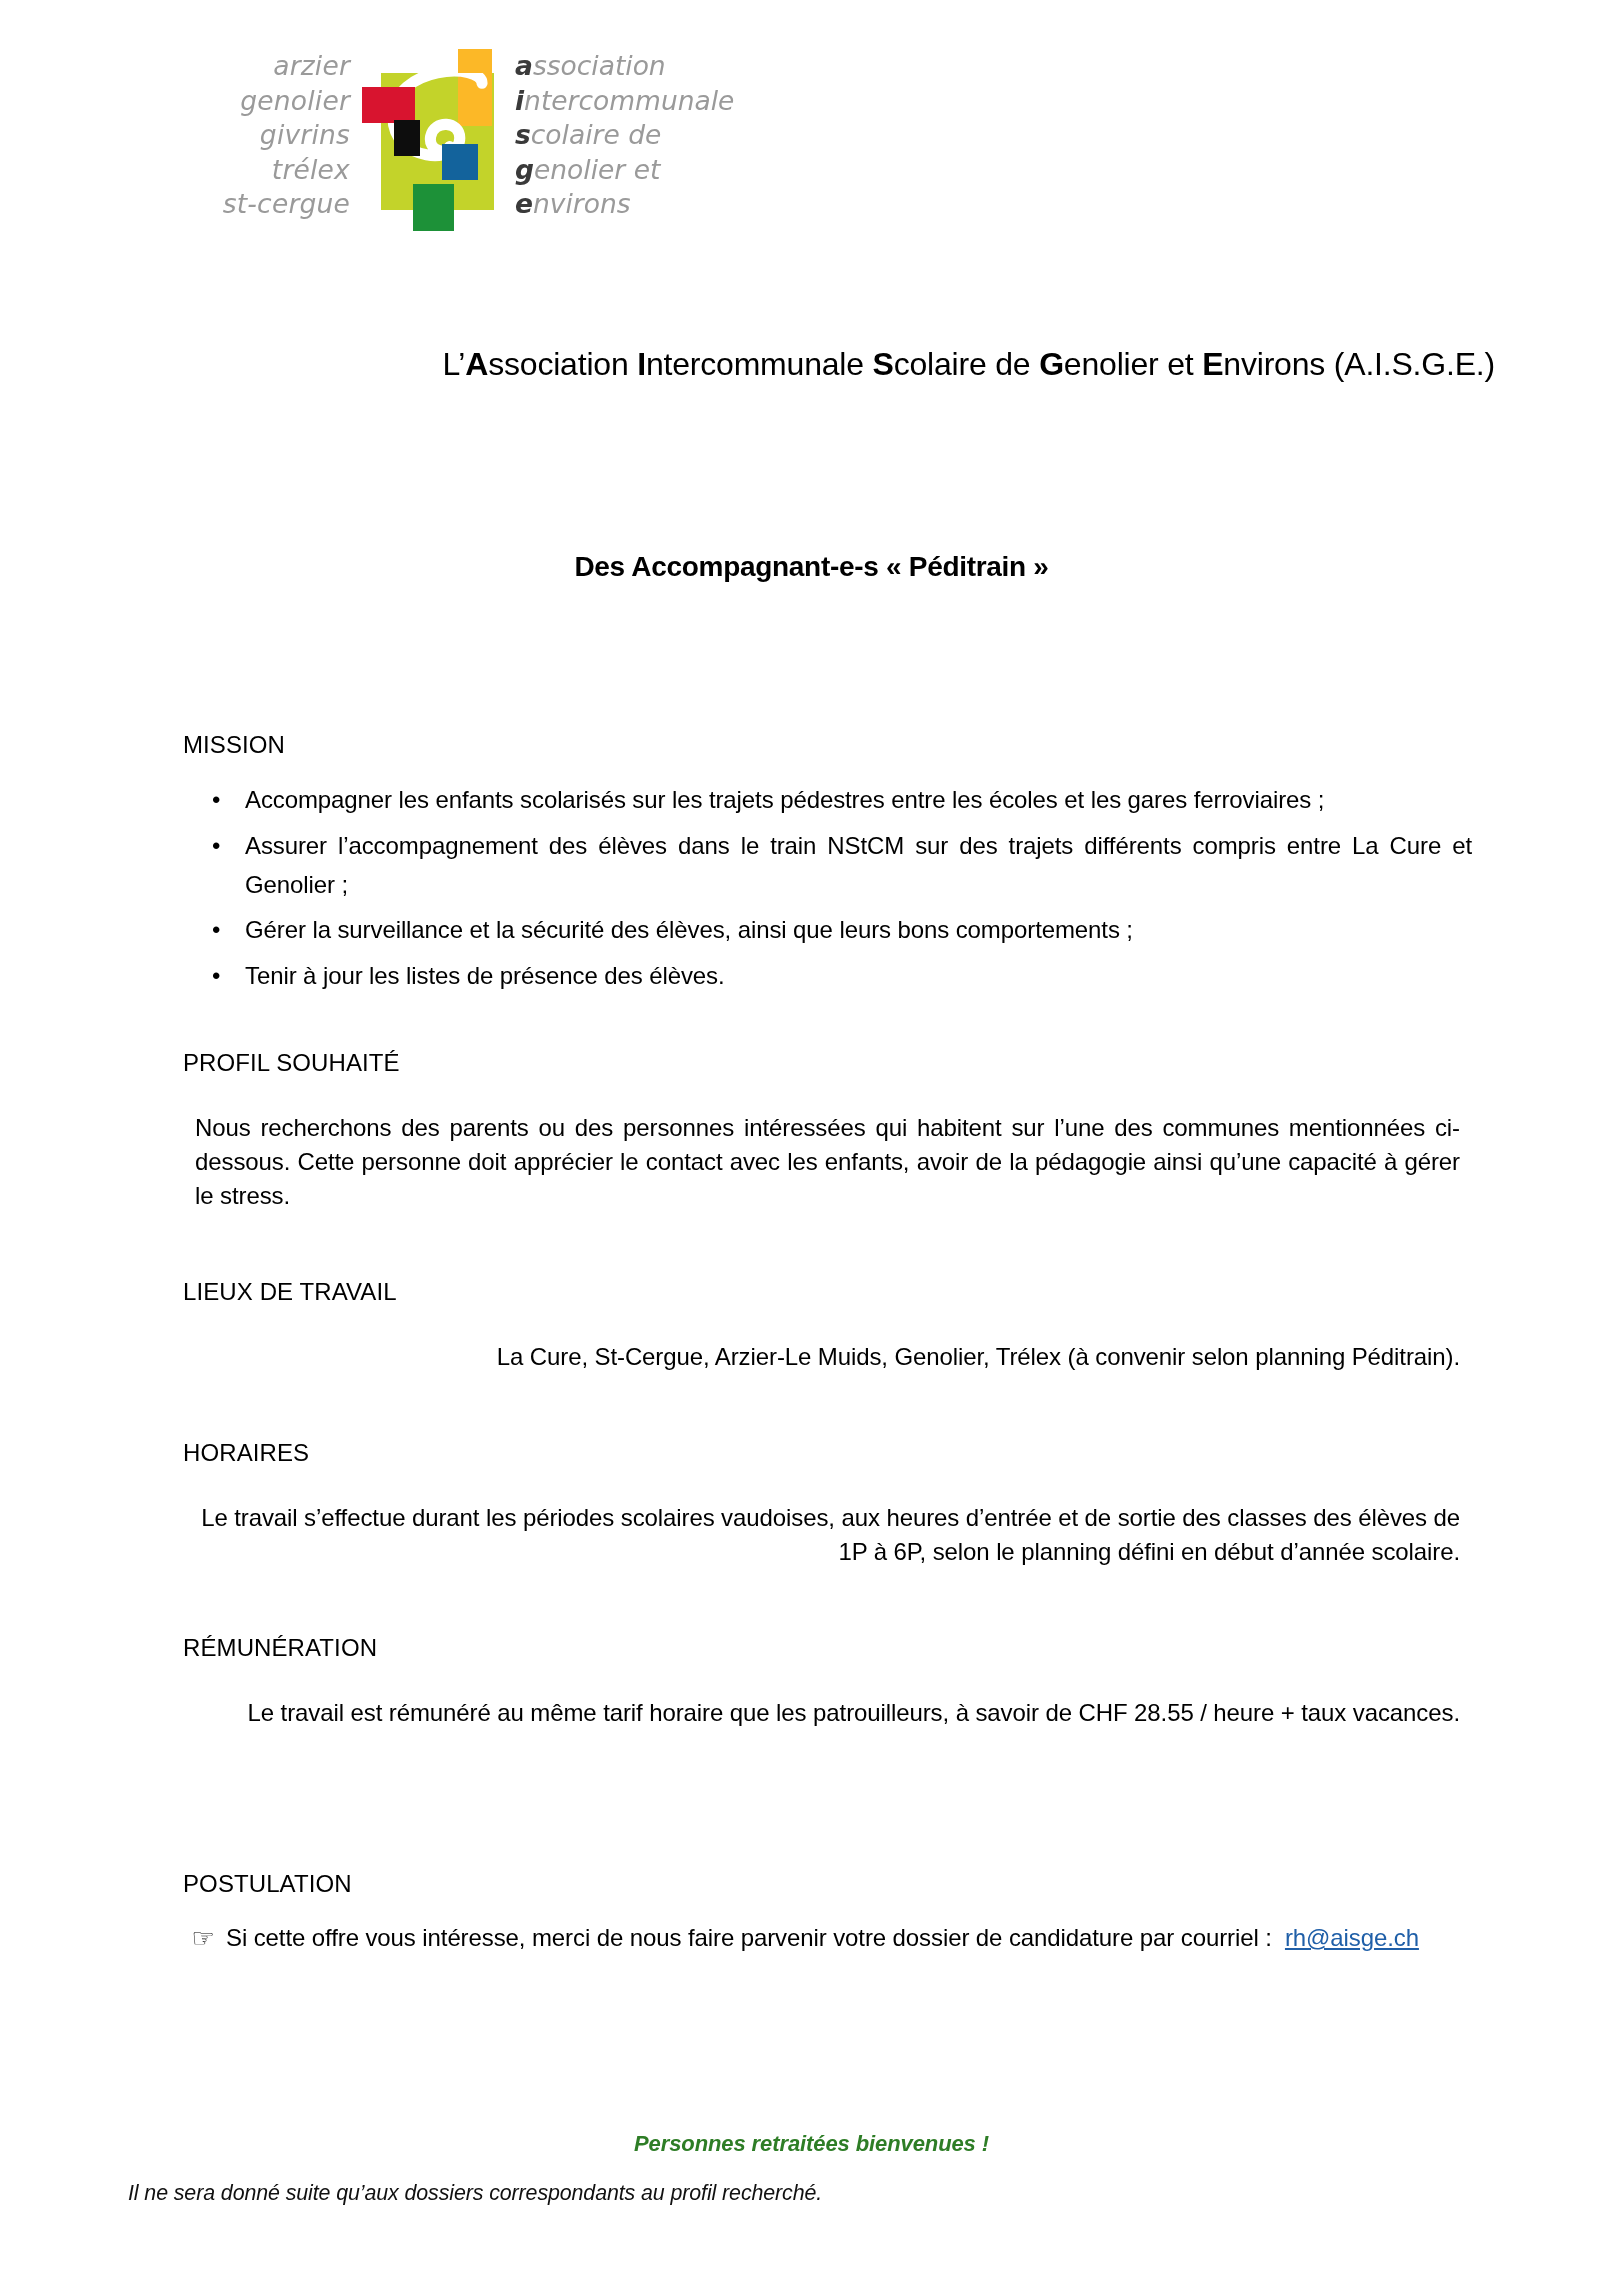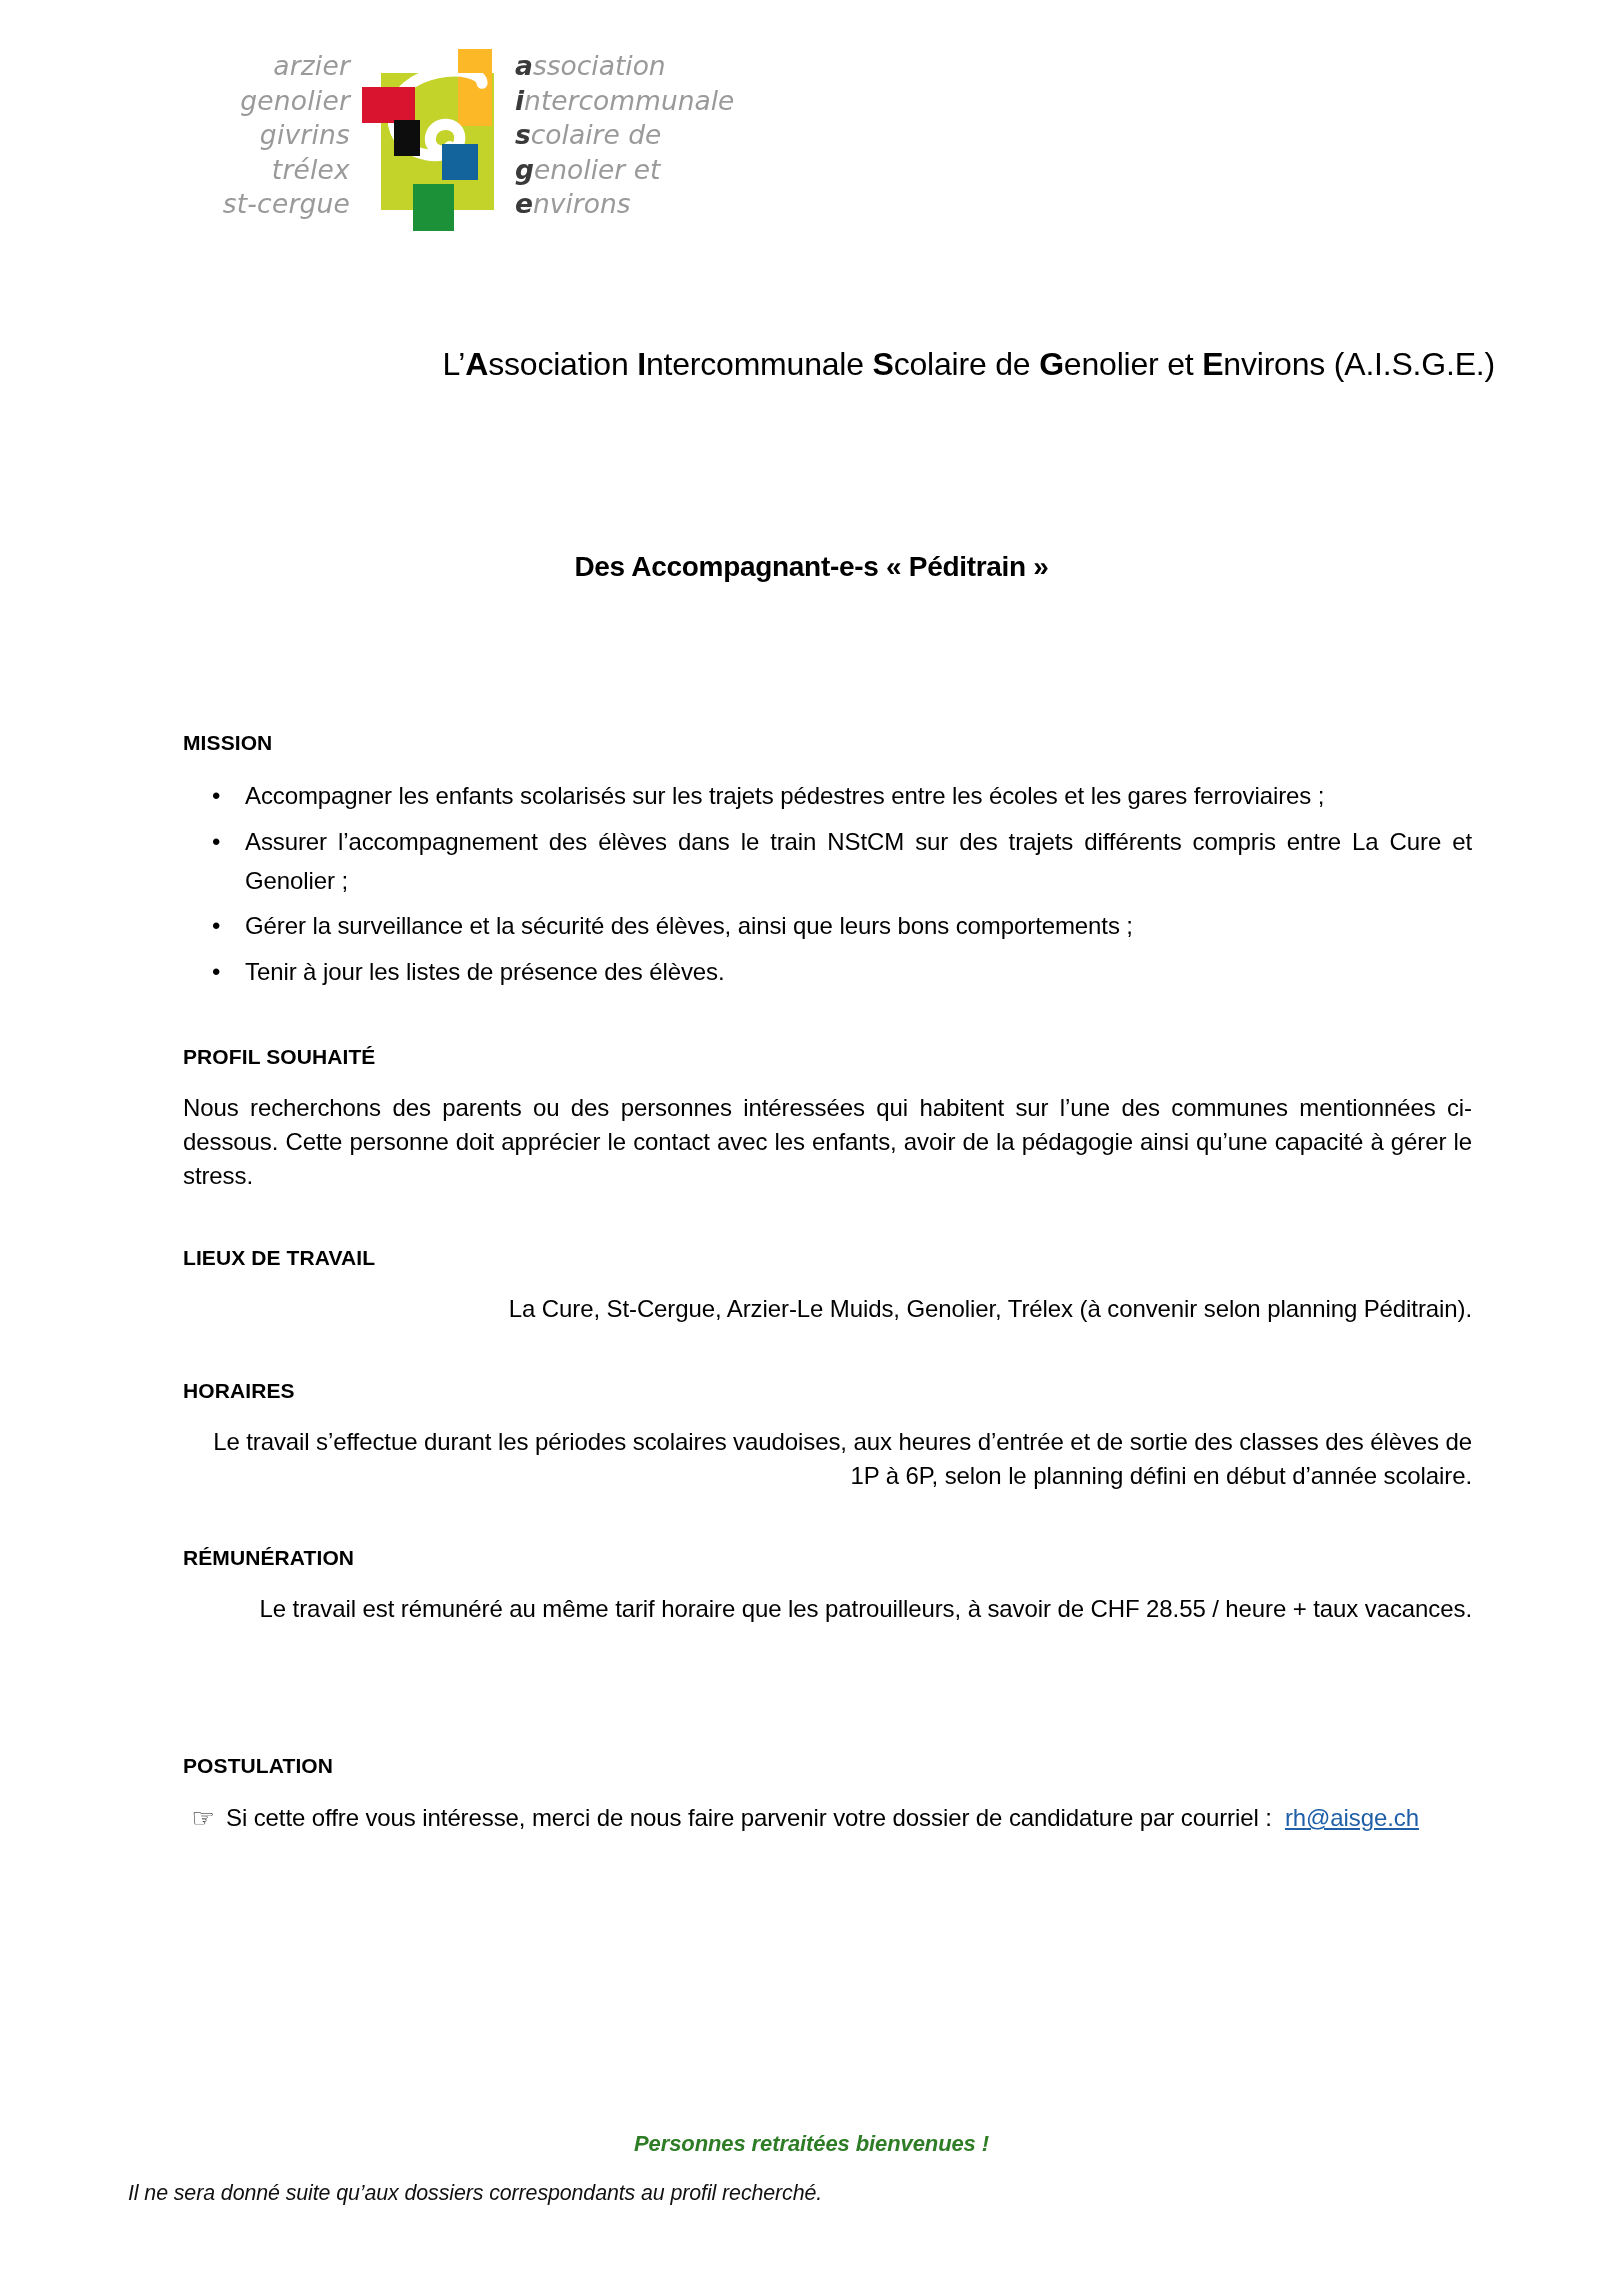--- a/index.html
+++ b/index.html
@@ -147,31 +147,31 @@
 
   
   .content {
     position: absolute;
     left: 183px;
     top: 731px;
     width: 1289px;
   }
 
   h2.sec {
-    font-size: 21px;
-    font-weight: 700;
+    font-size: 24px;
+    font-weight: 400;
     margin: 0;
     padding: 0;
     letter-spacing: 0.1px;
   }
 
   p.body {
     font-size: 24px;
     line-height: 1.42;
-    margin: 0;
+    margin: 12px;
     padding: 0;
     text-align: justify;
     letter-spacing: -0.1px;
   }
   p.body.left { text-align: right; }
 
   ul.bullets {
     list-style: none;
     margin: 0;
     padding: 0;

